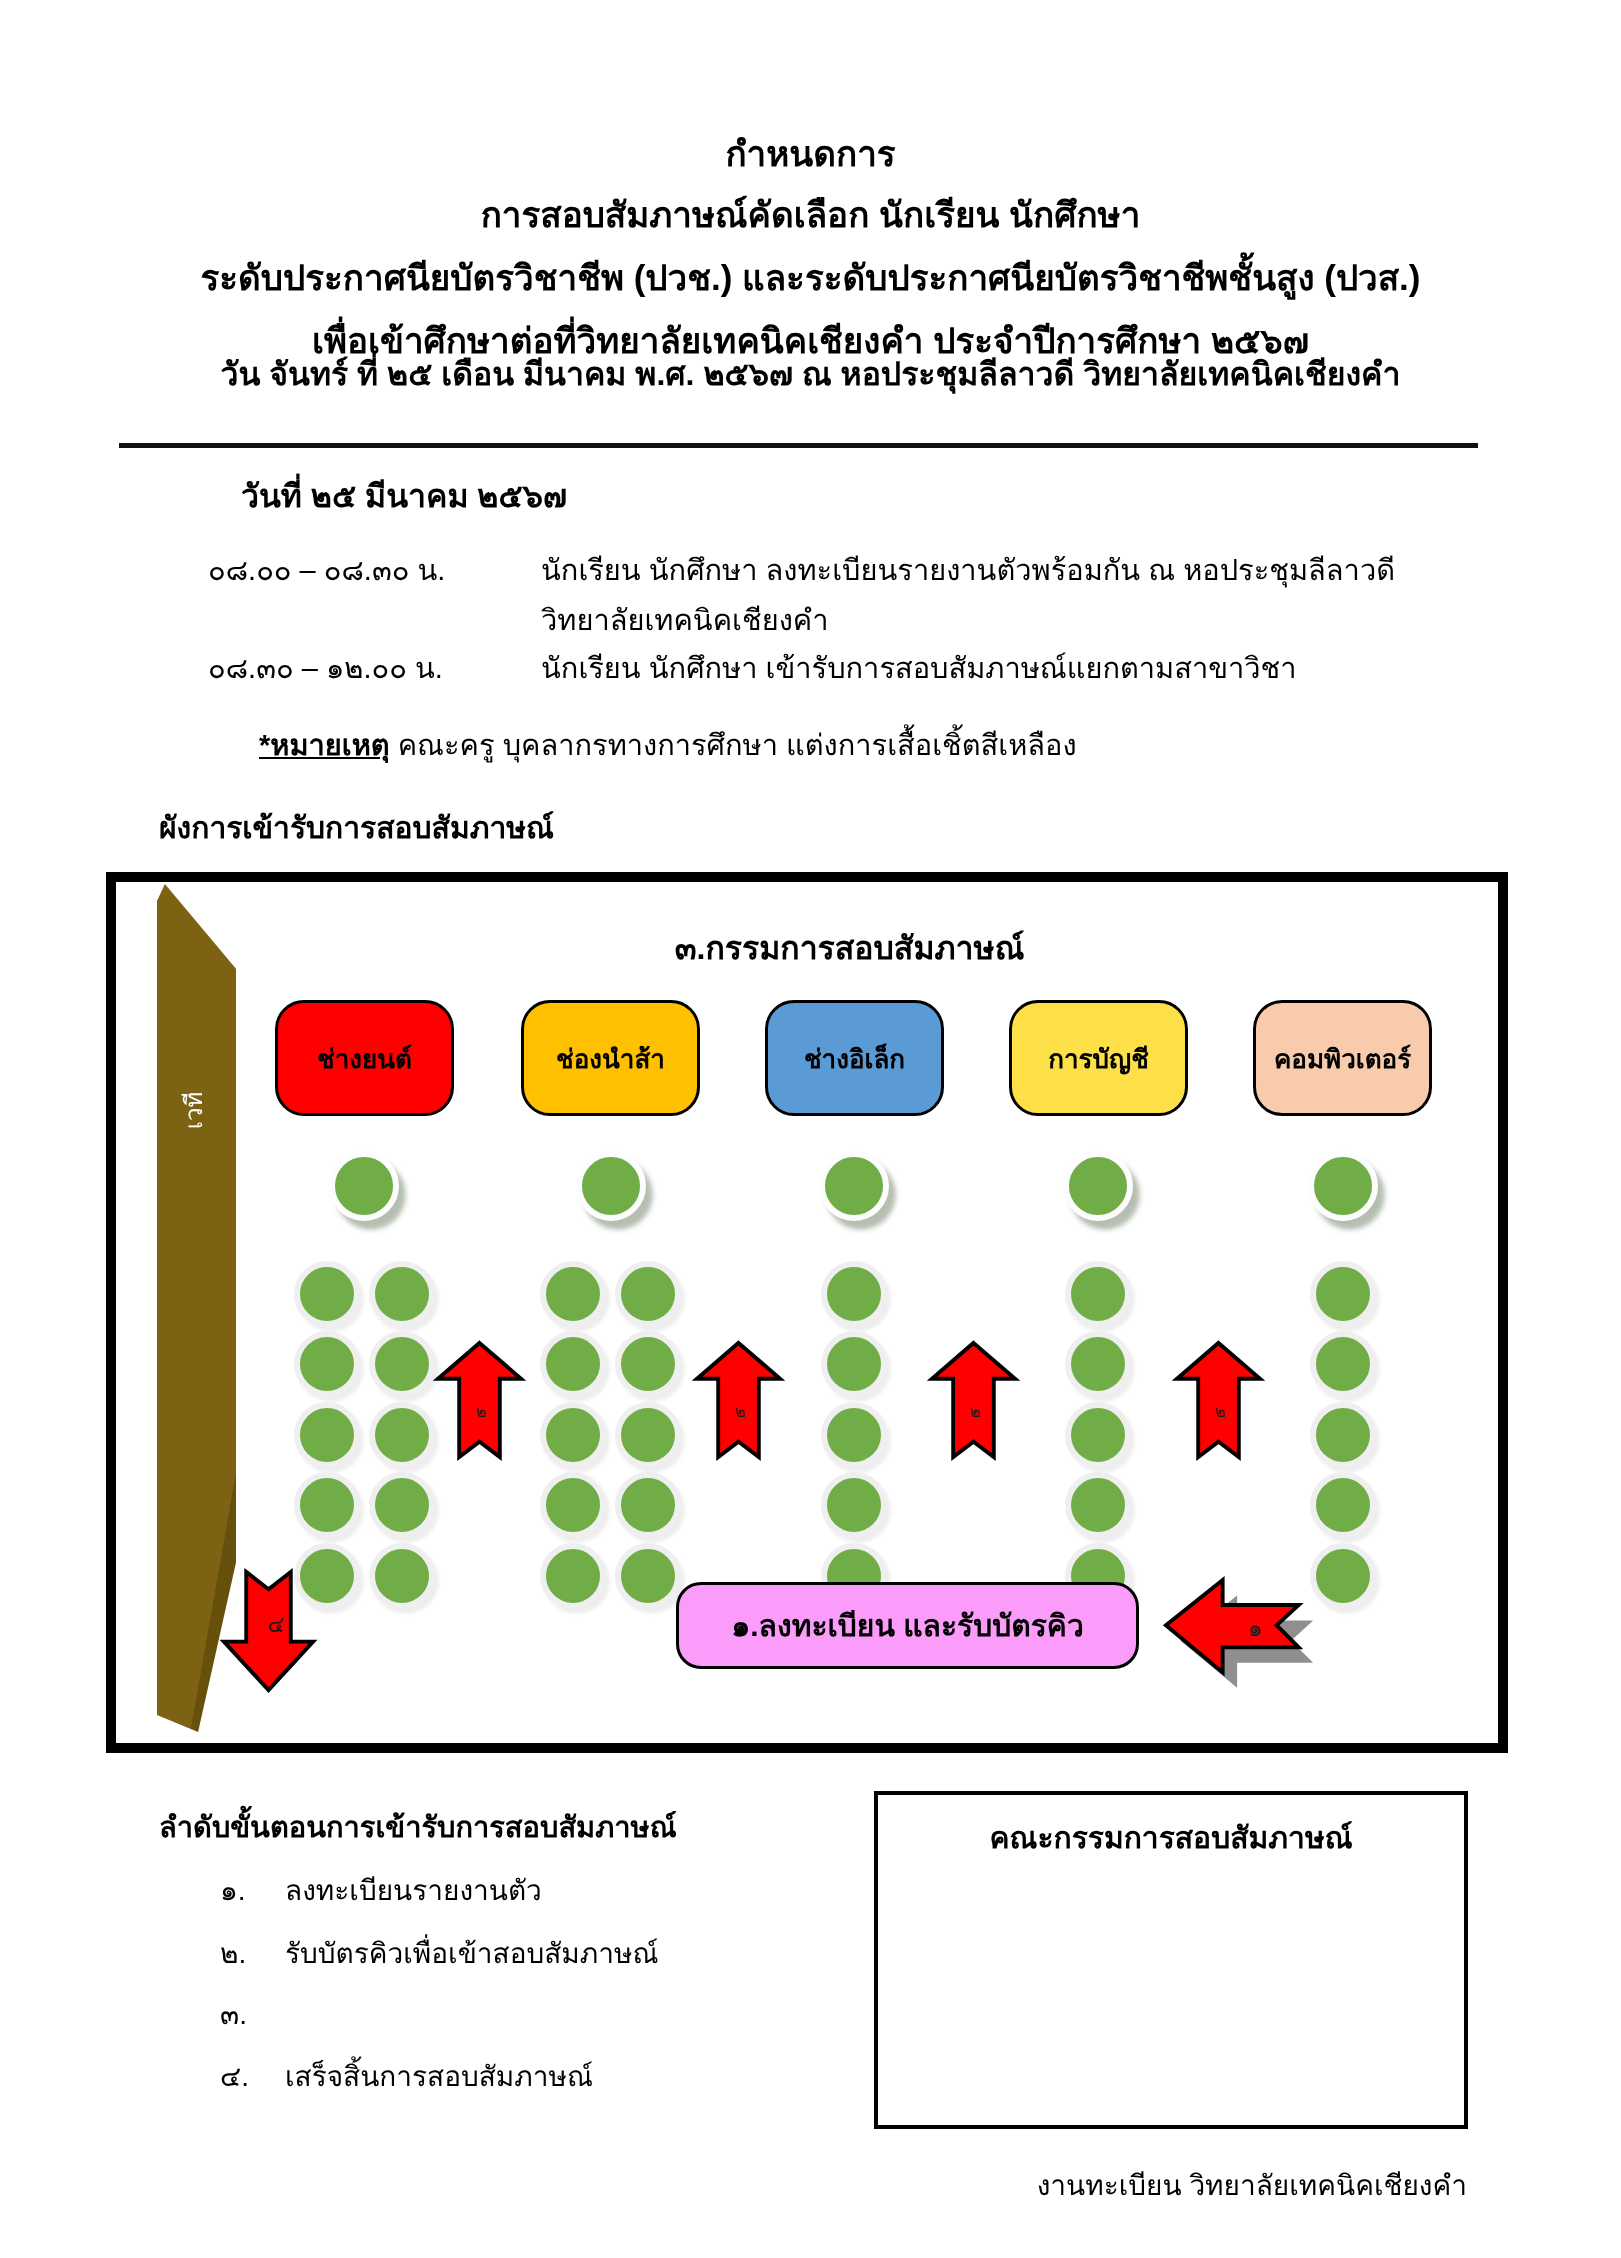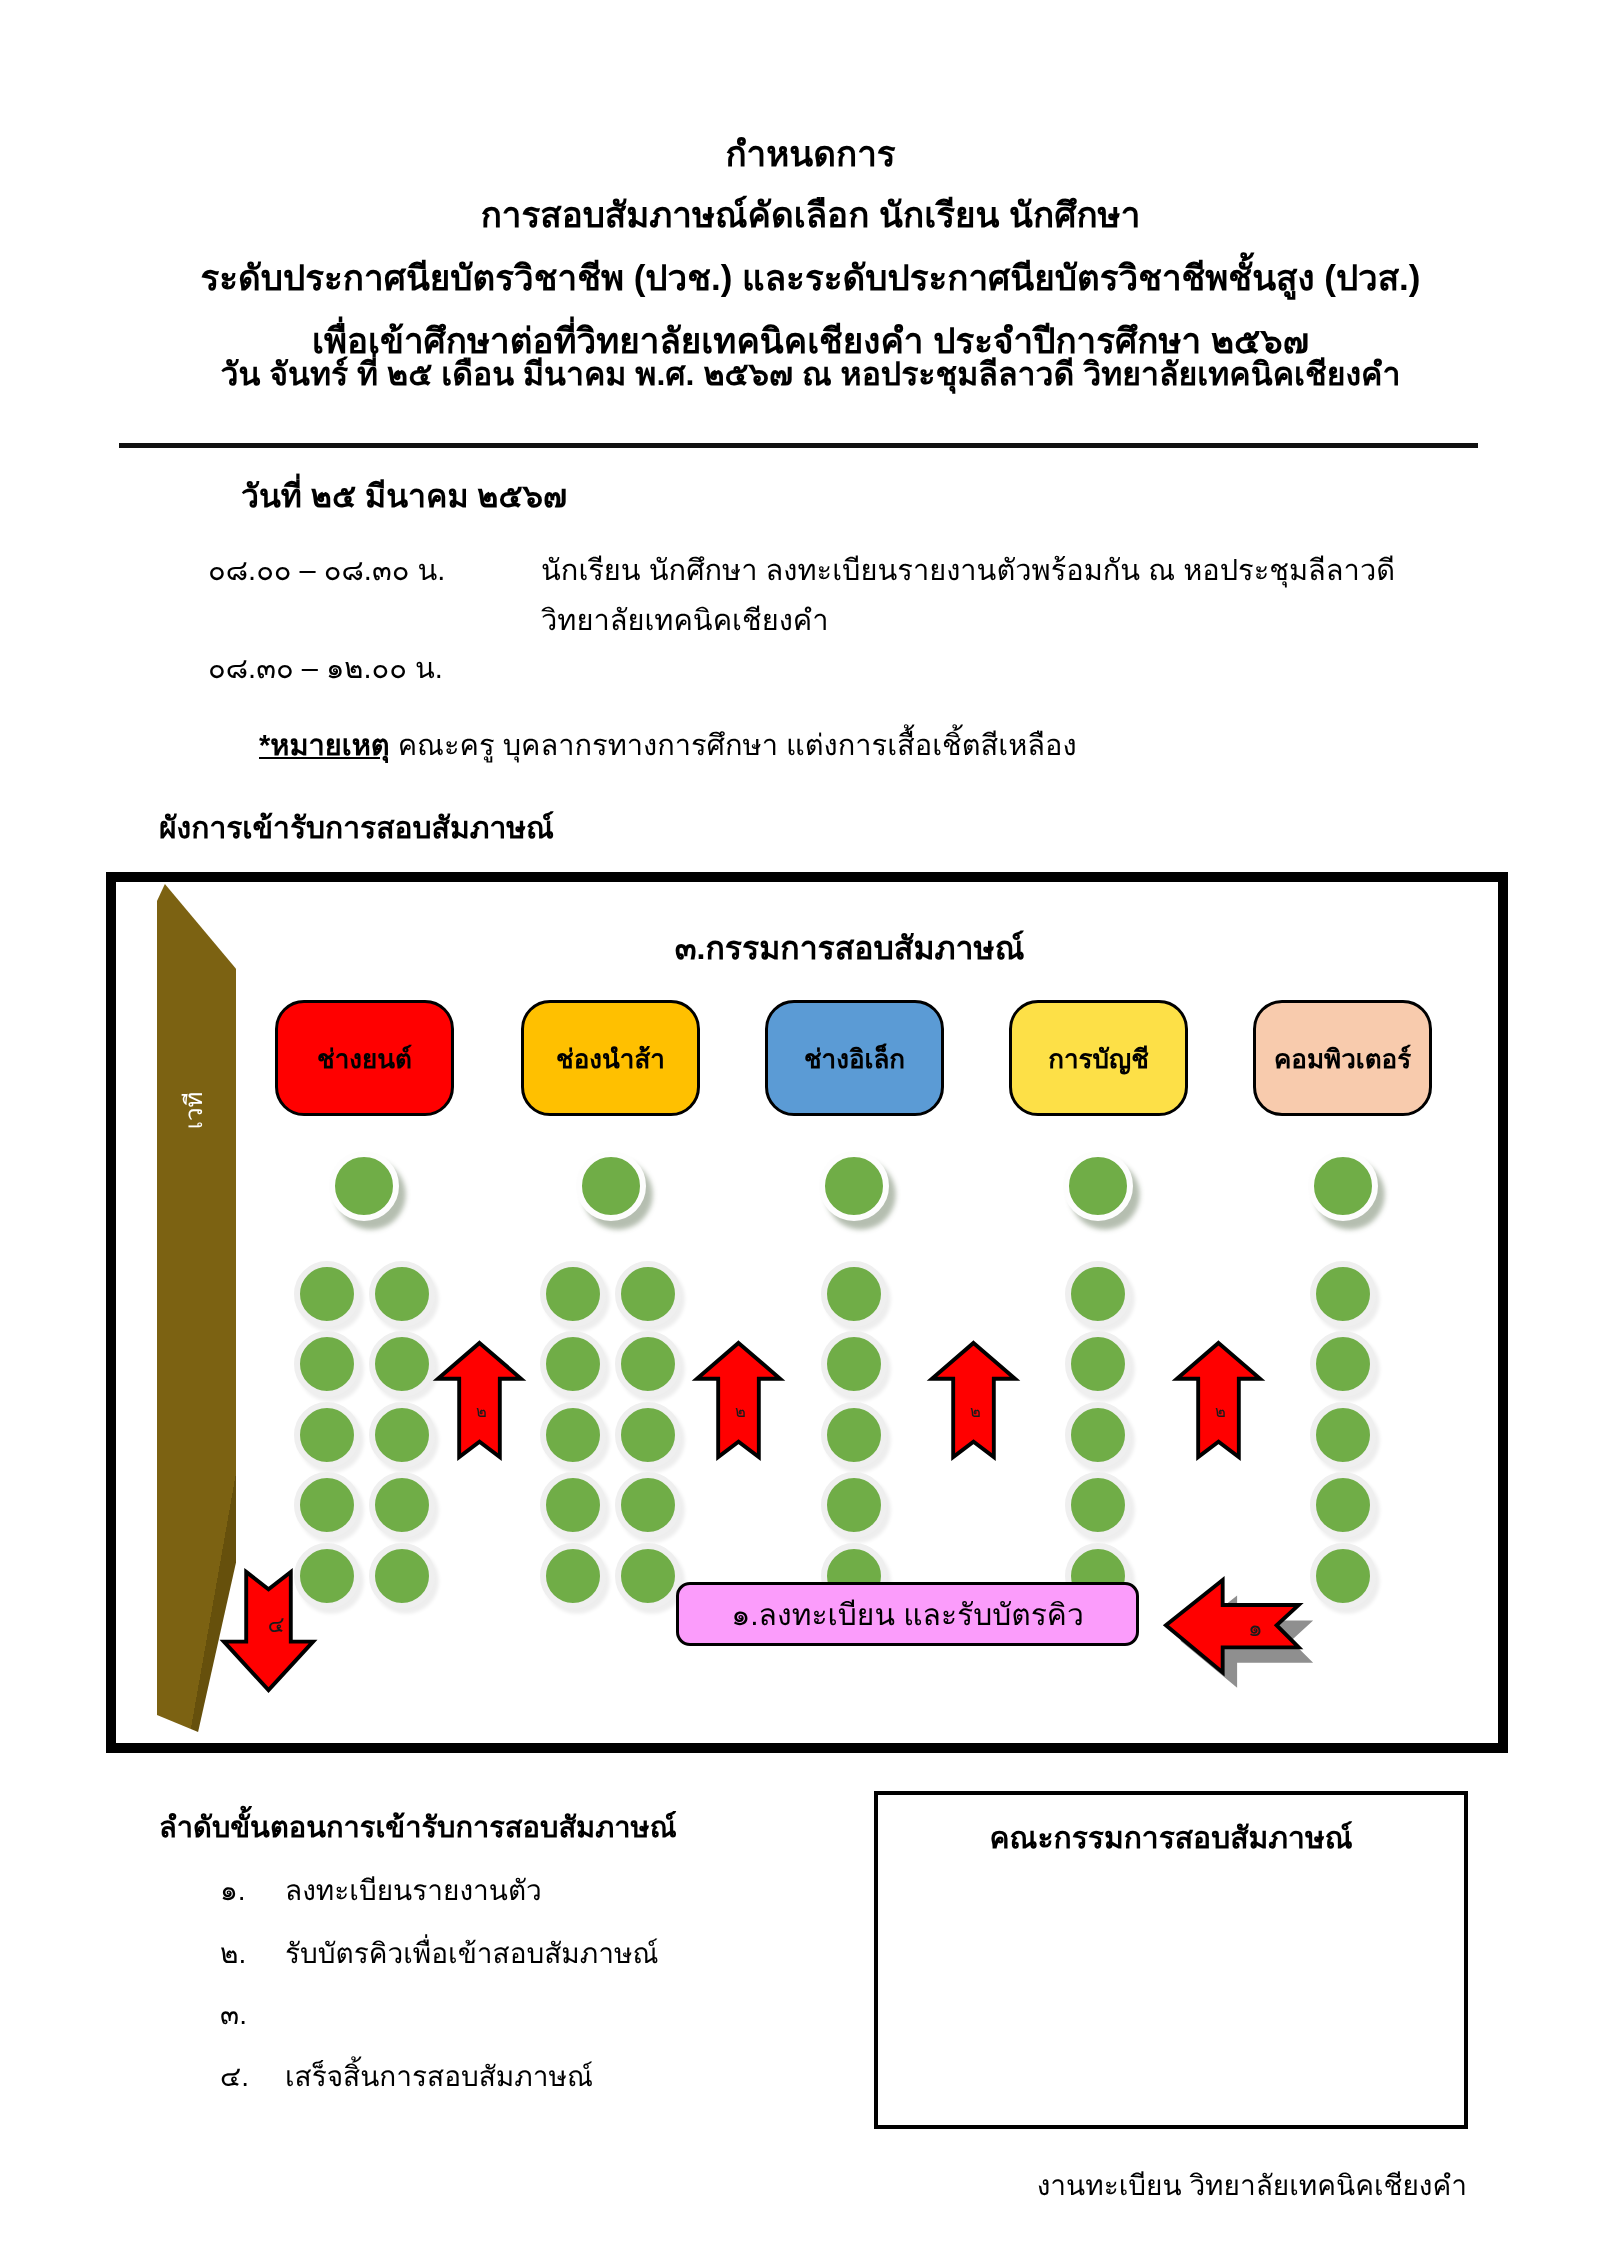--- a/index.html
+++ b/index.html
@@ -41,23 +41,23 @@
     position:absolute;width:54px;height:54px;border-radius:50%;
     background:var(--seat,#70ad47);border:6.8px solid #efefef;
     transform:translate(-50%,-50%);box-shadow:3.9px 4.8px 3.9px rgba(0,0,0,.07);
   }
   .seat.committee{
     width:58px;height:58px;border-color:#fdfdfd;
     box-shadow:6.8px 8.7px 5.8px rgba(90,110,80,.45);
   }
   .arrow-svg{position:absolute;overflow:visible;}
   .reg-box{
-    left:676px;top:1582px;width:463px;height:64px;box-sizing:border-box;
-    background:var(--pink,#fb9cfb);border:3.9px solid #000;border-radius:14px;
-    display:flex;align-items:center;justify-content:center;font-size:30px;font-weight:normal;
+    left:676px;top:1582px;width:463px;height:87px;box-sizing:border-box;
+    background:var(--pink,#fb9cfb);border:3.9px solid #000;border-radius:25px;
+    display:flex;align-items:center;justify-content:center;font-size:30px;font-weight:bold;
   }
   
   .steps-heading{left:159px;top:1804px;font-size:29px;font-weight:bold;}
   .step-num{left:220px;font-size:28px;}
   .step-text{left:285px;font-size:28px;white-space:nowrap;}
   
   .committee-box{
     left:874px;top:1791px;width:594px;height:338px;box-sizing:border-box;
     border:4.8px solid #000;background:#fff;padding:15.4px 21px 0 21px;
   }
@@ -76,20 +76,21 @@
   <div class="abs h-line h-big" style="top:284px">เพื่อเข้าศึกษาต่อที่วิทยาลัยเทคนิคเชียงคำ ประจำปีการศึกษา ๒๕๖๗</div>
   <div class="abs h-line h-sub" style="top:348px">วัน จันทร์ ที่ ๒๕ เดือน มีนาคม พ.ศ. ๒๕๖๗ ณ หอประชุมลีลาวดี วิทยาลัยเทคนิคเชียงคำ</div>
 
   <div class="abs divider"></div>
 
   <div class="abs sched-date">วันที่ ๒๕  มีนาคม ๒๕๖๗</div>
   <div class="abs sched-time" style="top:547px">๐๘.๐๐ – ๐๘.๓๐ น.</div>
   <div class="abs sched-desc" style="top:547px">นักเรียน นักศึกษา  ลงทะเบียนรายงานตัวพร้อมกัน ณ หอประชุมลีลาวดี</div>
   <div class="abs sched-desc" style="top:597px">วิทยาลัยเทคนิคเชียงคำ</div>
   <div class="abs sched-time" style="top:645px">๐๘.๓๐ – ๑๒.๐๐ น.</div>
+  <div class="abs sched-desc" style="top:645px">นักเรียน นักศึกษา เข้ารับการสอบสัมภาษณ์แยกตามสาขาวิชา</div>
 
   <div class="abs note-line">
     <span class="note-label">*หมายเหตุ</span>
     <span>คณะครู บุคลากรทางการศึกษา แต่งการเสื้อเชิ้ตสีเหลือง</span>
   </div>
 
   <div class="abs section-heading">ผังการเข้ารับการสอบสัมภาษณ์</div>
 
   <div class="abs diagram-frame"></div>
   <div class="abs stage"></div>

